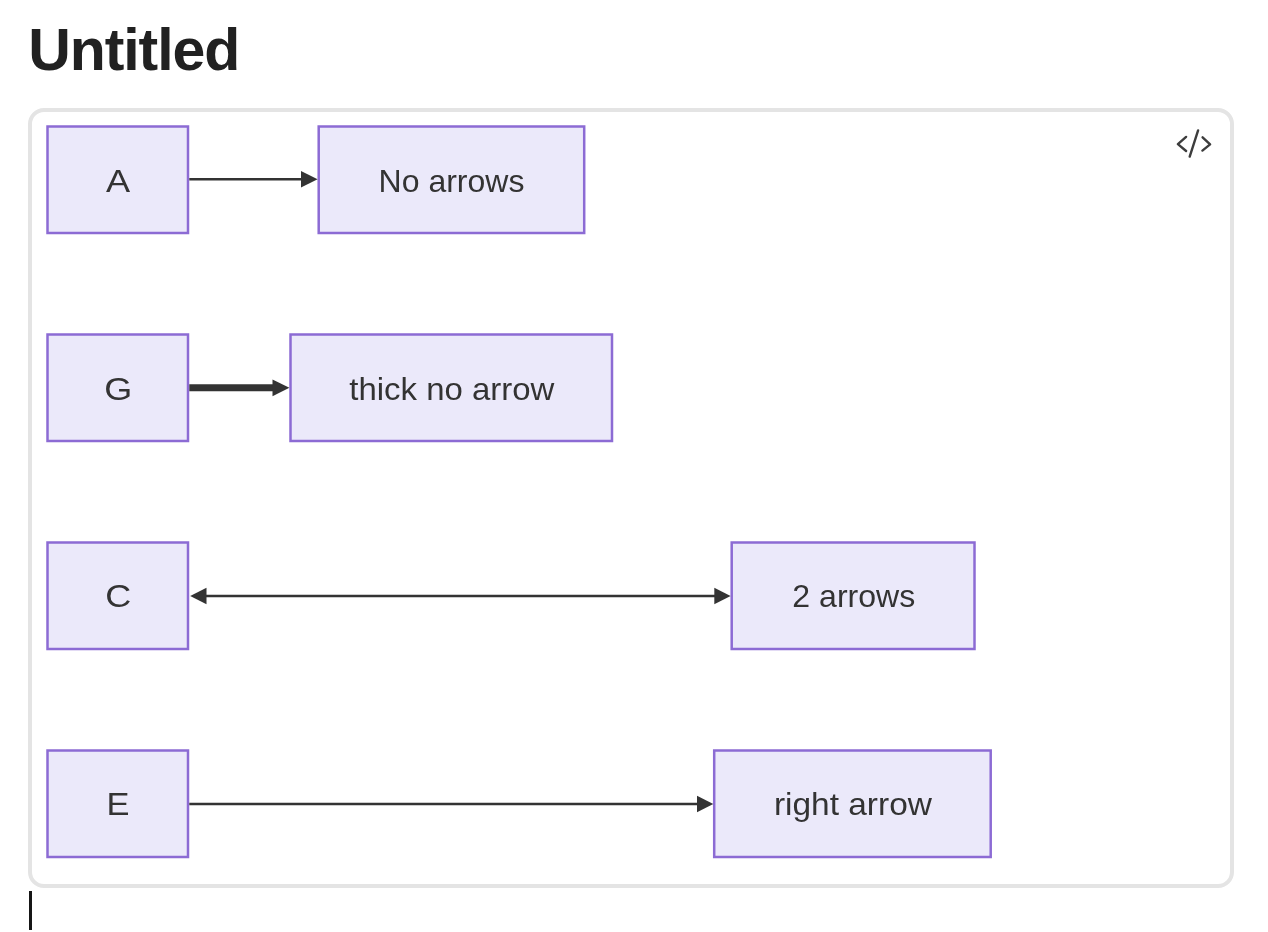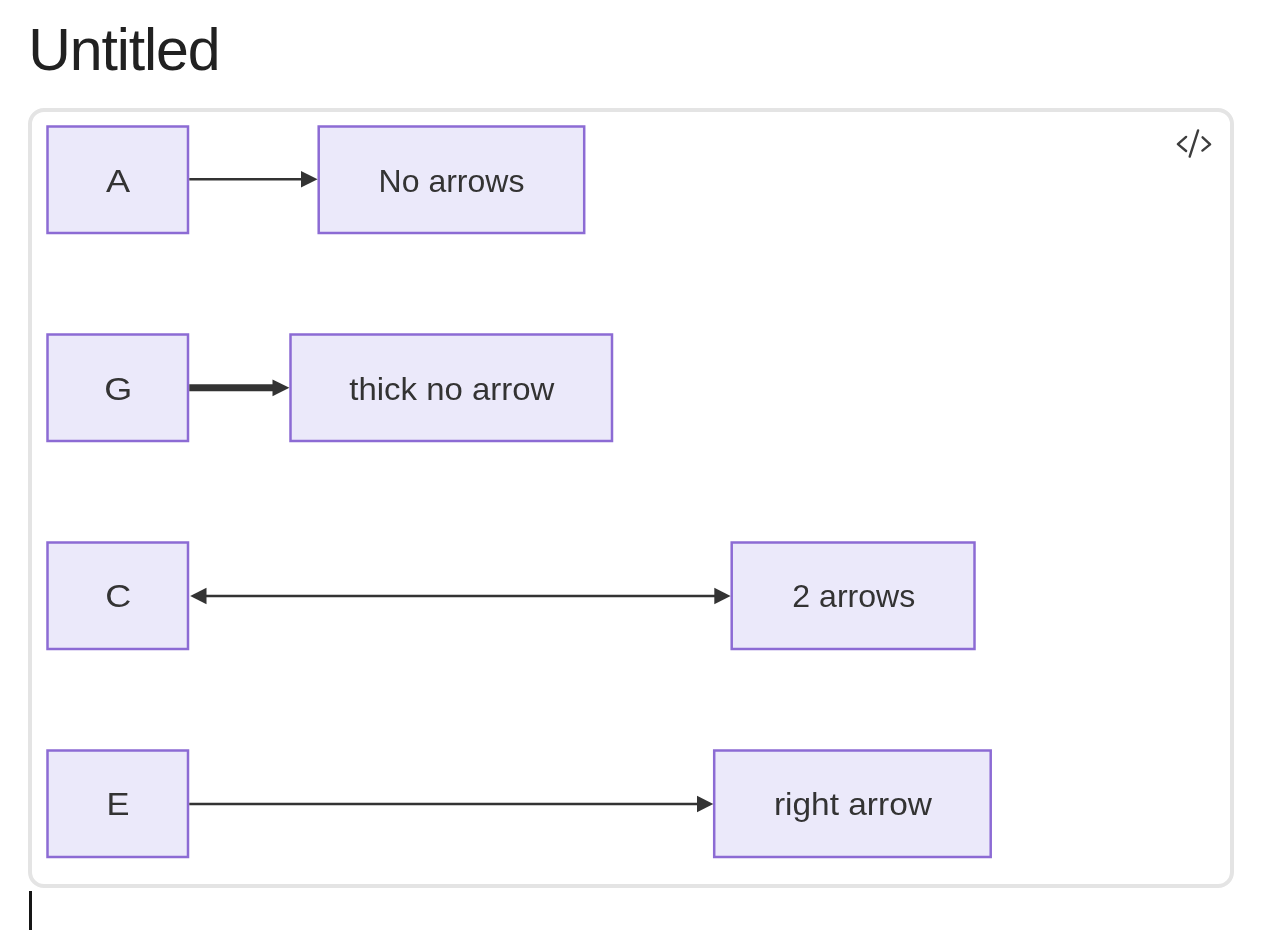--- a/index.html
+++ b/index.html
@@ -1,17 +1,17 @@
 <!DOCTYPE html>
 <html><head>
 <meta charset="utf-8">
 <style>
   html,body{margin:0;padding:0;background:#ffffff;}
   body{width:1268px;height:932px;overflow:hidden;position:relative;font-family:"Liberation Sans",sans-serif;}
-  #title{position:absolute;left:28.3px;top:20.7px;font-size:59px;font-weight:normal;color:#212121;line-height:1;letter-spacing:-1.1px;white-space:nowrap;}
+  #title{position:absolute;left:28.3px;top:20.7px;font-size:59px;font-weight:bold;color:#212121;line-height:1;letter-spacing:-1.1px;white-space:nowrap;}
   #container{position:absolute;left:28px;top:108px;width:1206px;height:780px;border:4px solid #e4e4e4;border-radius:16px;box-sizing:border-box;background:#ffffff;}
   #diagram{position:absolute;left:0;top:0;}
   #caret{position:absolute;left:29px;top:890.6px;width:2.5px;height:39.6px;background:#161616;}
 </style>
 </head>
 <body>
 <div id="title">Untitled</div>
 <div id="container"></div>
 <svg id="diagram" width="1268" height="932" viewBox="0 0 1268 932" fill="none">
   <g stroke="#8c6bd4" stroke-width="2.5" fill="#ebe9fa">

